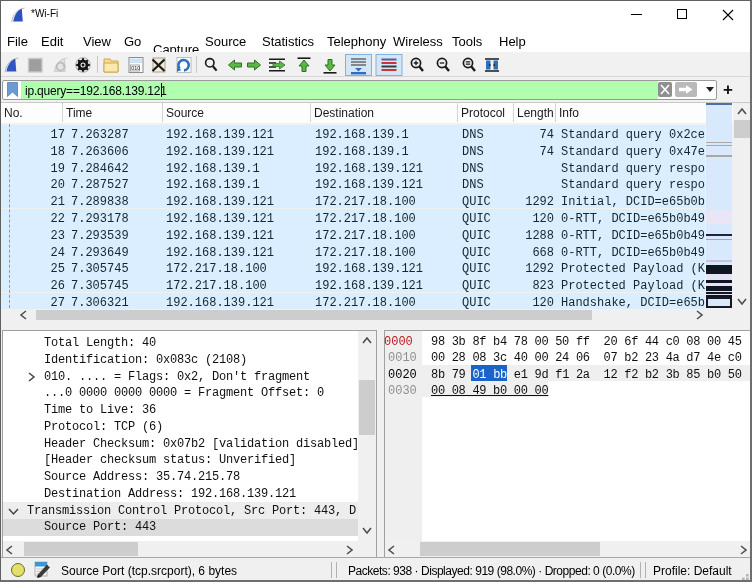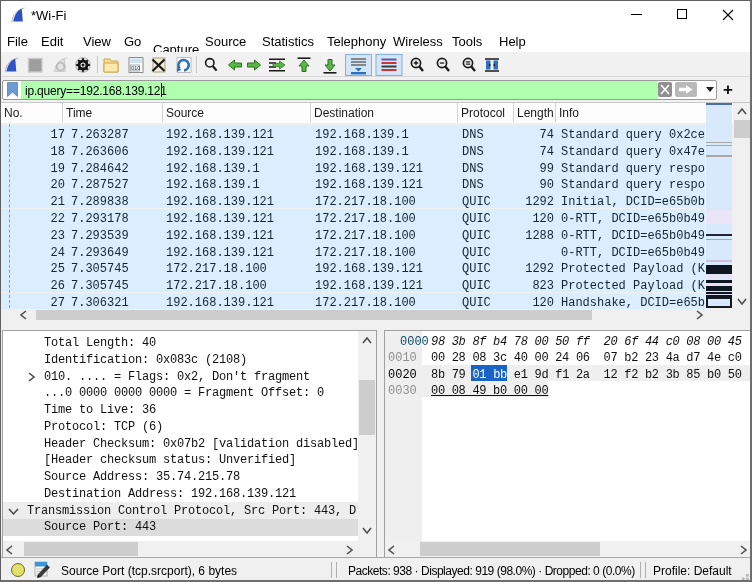--- a/index.html
+++ b/index.html
@@ -17,21 +17,21 @@
 .dline { letter-spacing:-0.2px; }
 </style>
 </head>
 <body>
 
 <div class="abs" style="left:0;top:0;width:752px;height:30px;background:#ffffff;"></div>
 <svg class="abs" style="left:10px;top:7px;" width="15" height="16" viewBox="0 0 15 16">
   <path d="M1.8,15.4 C2.4,7.6 7.2,2.2 14.6,1.0" fill="none" stroke="#b8b8b8" stroke-width="1"></path>
   <path d="M11.8,1.8 C8.2,2.8 4.6,7.2 3.2,14.6 L12.8,14.6 C12.4,10 12.1,6 11.8,1.8 Z" fill="#2a52c5"></path>
 </svg>
-<div class="abs" style="left:31px;top:8px;font-size:13px;color:#000;">*Wi-Fi</div>
+<div class="abs" style="left:31px;top:8px;font-size:10px;color:#000;">*Wi-Fi</div>
 <div class="abs" style="left:631px;top:14px;width:11px;height:1px;background:#000;"></div>
 <div class="abs" style="left:677px;top:9px;width:10px;height:10px;border:1px solid #000;"></div>
 <svg class="abs" style="left:722px;top:9px;" width="12" height="12" viewBox="0 0 12 12">
     <path d="M1,1 L11,11 M11,1 L1,11" stroke="#000" stroke-width="1.1"></path>
   </svg>
 
 <div class="abs" style="left:0;top:30px;width:752px;height:22px;background:#ffffff;"></div>
 <div class="abs" style="top:34px;left:0;width:752px;height:16px;font-size:13px;color:#000;">
   <span class="abs" style="left:7px;">File</span>
   <span class="abs" style="left:41px;">Edit</span>
@@ -227,30 +227,28 @@
     <span class="pro">DNS</span>
     <span class="len">74</span>
     <span class="inf">Standard query 0x47e8 A www.google.com</span>
   </div>
 <div class="row" style="top:158.1px;">
     <span class="no">19</span>
     <span class="tm">7.284642</span>
     <span class="src">192.168.139.1</span>
     <span class="dst">192.168.139.121</span>
     <span class="pro">DNS</span>
-    <span class="len">99</span>
     <span class="inf">Standard query response 0x2cea</span>
   </div>
 <div class="row" style="top:174.9px;">
     <span class="no">20</span>
     <span class="tm">7.287527</span>
     <span class="src">192.168.139.1</span>
     <span class="dst">192.168.139.121</span>
     <span class="pro">DNS</span>
-    <span class="len">90</span>
     <span class="inf">Standard query response 0x47e8</span>
   </div>
 <div class="row" style="top:191.7px;">
     <span class="no">21</span>
     <span class="tm">7.289838</span>
     <span class="src">192.168.139.121</span>
     <span class="dst">172.217.18.100</span>
     <span class="pro">QUIC</span>
     <span class="len">1292</span>
     <span class="inf">Initial, DCID=e65b0b49fa2aeca3</span>
@@ -272,20 +270,21 @@
     <span class="pro">QUIC</span>
     <span class="len">1288</span>
     <span class="inf">0-RTT, DCID=e65b0b49fa2aeca3</span>
   </div>
 <div class="row" style="top:242.1px;">
     <span class="no">24</span>
     <span class="tm">7.293649</span>
     <span class="src">192.168.139.121</span>
     <span class="dst">172.217.18.100</span>
     <span class="pro">QUIC</span>
+    <span class="len">668</span>
     <span class="inf">0-RTT, DCID=e65b0b49fa2aeca3</span>
   </div>
 <div class="row" style="top:258.9px;">
     <span class="no">25</span>
     <span class="tm">7.305745</span>
     <span class="src">172.217.18.100</span>
     <span class="dst">192.168.139.121</span>
     <span class="pro">QUIC</span>
     <span class="len">1292</span>
     <span class="inf">Protected Payload (KP0)</span>
@@ -382,25 +381,25 @@
   </svg>
 <svg class="abs" style="left:346px;top:545px;" width="7" height="10" viewBox="0 0 7 10">
     <path d="M1,1 L6,5 L1,9" stroke="#505050" stroke-width="1.6" fill="none"></path>
   </svg>
 
 <div class="abs" style="left:384px;top:330px;width:368px;height:228px;background:#fff;border:1px solid #a0a0a0;border-right:none;"></div>
 <div class="abs" style="left:385px;top:331px;width:37px;height:210px;background:#efefef;"></div>
 <div class="abs" style="left:422px;top:364.5px;width:329px;height:16.25px;background:#efefef;"></div>
 <div class="abs" style="left:422px;top:380.75px;width:126px;height:16.5px;background:#efefef;"></div>
 <div class="abs" style="left:471px;top:364.5px;width:35.5px;height:16.25px;background:#1a64c8;"></div>
-<div class="hline" style="left:400px;top:334px;color:#0c4a6e;">0000</div>
+<div class="hline" style="left:384px;top:334px;color:#b91c1c;">0000</div>
 <div class="hline" style="left:388px;top:350.25px;color:#909090;">0010</div>
 <div class="hline" style="left:388px;top:366.5px;color:#000;">0020</div>
 <div class="hline" style="left:388px;top:382.75px;color:#909090;">0030</div>
-<div class="hline hx" style="left:431px;top:334px;font-style:italic;">98 3b 8f b4 78 00 50 ff  20 6f 44 c0 08 00 45</div>
+<div class="hline hx" style="left:431px;top:334px;">98 3b 8f b4 78 00 50 ff  20 6f 44 c0 08 00 45</div>
 <div class="hline hx" style="left:431px;top:350.25px;">00 28 08 3c 40 00 24 06  07 b2 23 4a d7 4e c0</div>
 <div class="hline hx" style="left:431px;top:366.5px;">8b 79 <span style="color:#fff;">01 bb</span> e1 9d f1 2a  12 f2 b2 3b 85 b0 50</div>
 <div class="hline hx" style="left:431px;top:382.75px;text-decoration:underline;">00 08 49 b0 00 00</div>
 <div class="abs" style="left:385px;top:541px;width:366px;height:16px;background:#f0f0f0;"></div>
 <div class="abs" style="left:420px;top:542px;width:180px;height:14px;background:#cdcdcd;"></div>
 <svg class="abs" style="left:388px;top:545px;" width="7" height="10" viewBox="0 0 7 10">
     <path d="M6,1 L1,5 L6,9" stroke="#505050" stroke-width="1.6" fill="none"></path>
   </svg>
 <svg class="abs" style="left:740px;top:545px;" width="7" height="10" viewBox="0 0 7 10">
     <path d="M1,1 L6,5 L1,9" stroke="#505050" stroke-width="1.6" fill="none"></path>

